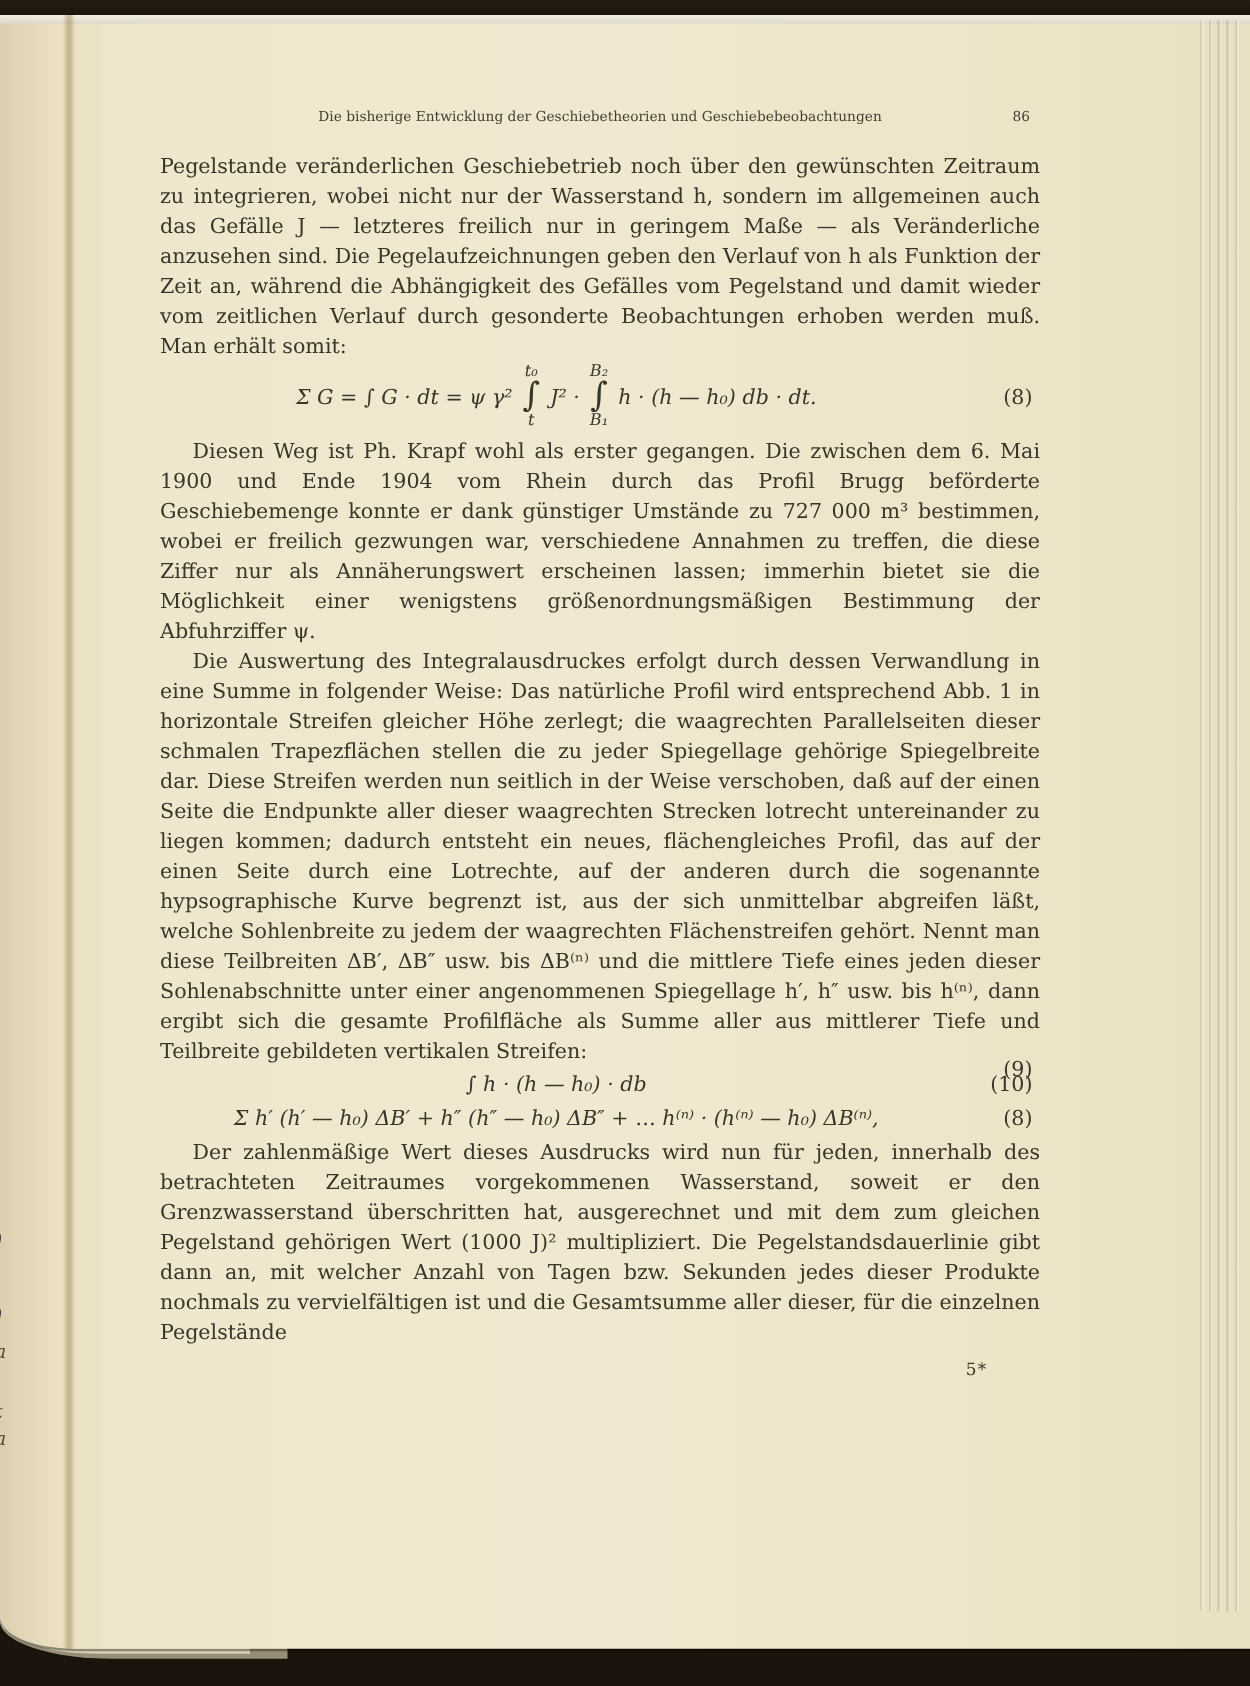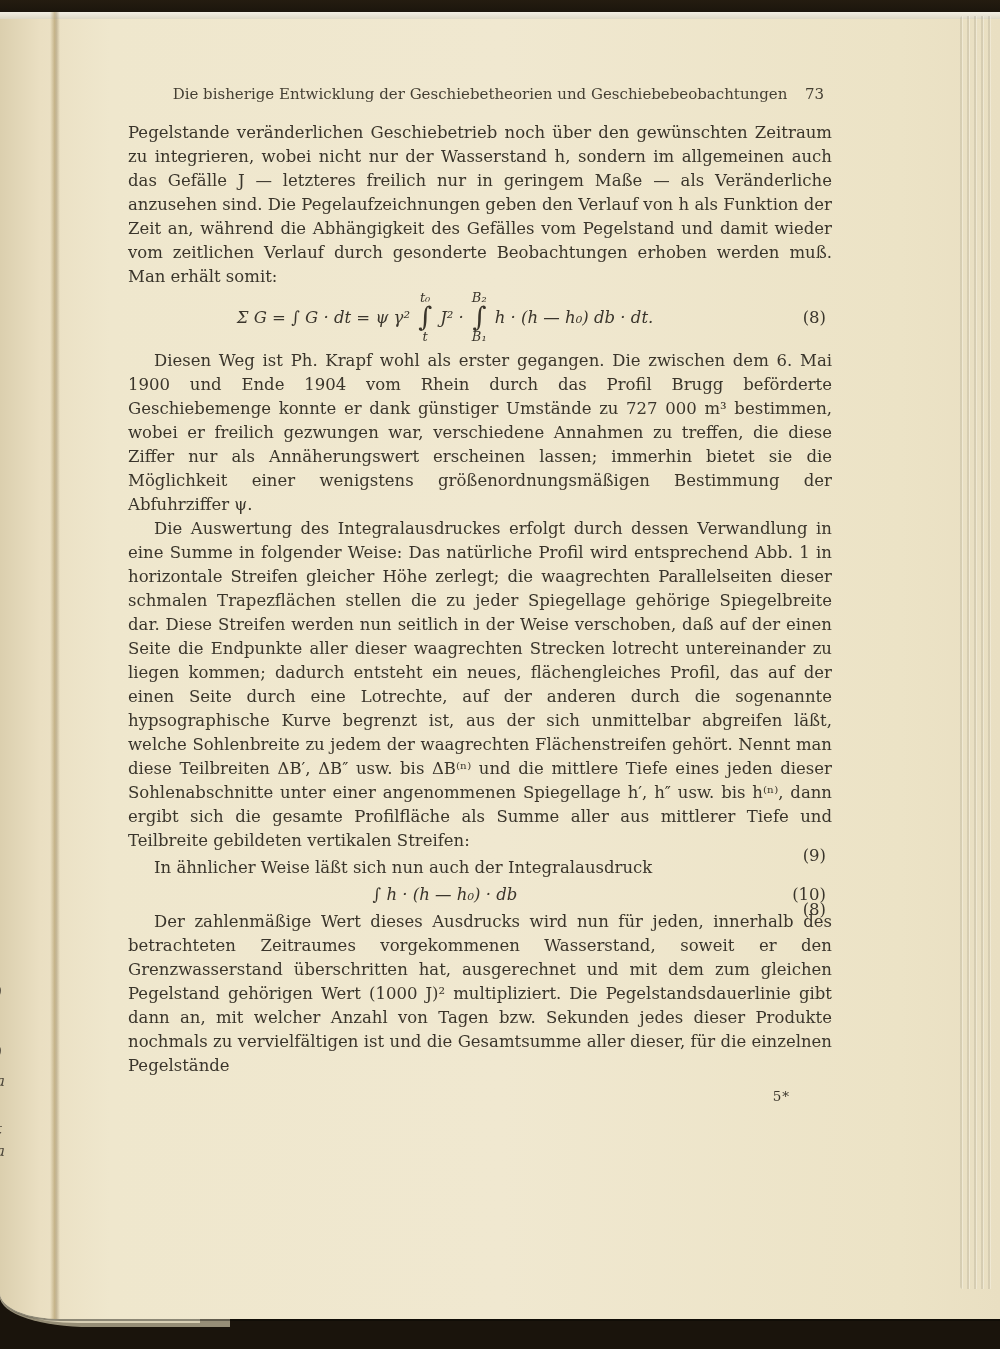--- a/index.html
+++ b/index.html
@@ -24,21 +24,21 @@
   .gutter{position:absolute;left:50px;top:12px;bottom:30px;width:10px;
     background:linear-gradient(90deg,rgba(150,125,70,0) 0,rgba(168,145,92,.55) 45%,rgba(118,96,54,.35) 62%,rgba(150,125,70,0) 100%);}
   .fore-edge{position:absolute;right:6px;top:16px;bottom:60px;width:34px;
     background:repeating-linear-gradient(90deg,rgba(110,104,88,.16) 0 2px,rgba(255,255,255,.28) 2px 3px,rgba(0,0,0,0) 3px 7px);
     border-radius:3px;}
   .content{
     position:absolute;left:128px;top:84px;width:704px;
     color:#3a352b;font-size:16.5px;line-height:24px;text-align:justify;
     text-rendering:optimizeLegibility;
   }
-  .pg-header{position:relative;text-align:center;font-size:15px;line-height:20px;
+  .pg-header{position:relative;text-align:center;font-size:11px;line-height:20px;
     color:#443f33;margin-bottom:17px;text-align:center;}
   .pg-header .pg-num{position:absolute;right:8px;top:0;}
   .para{margin:0;}
   .para.indent{text-indent:26px;}
   .eq{position:relative;text-align:center;font-style:italic;margin:3px 0;padding-right:70px;}
   .eq .num{position:absolute;right:6px;top:50%;transform:translateY(-50%);font-style:normal;}
   .eq8{display:flex;align-items:center;justify-content:center;gap:7px;margin:2px 0 4px;}
   .eq8 .num{top:50%;}
   .intgrp{display:inline-flex;flex-direction:column;align-items:center;line-height:1;margin:0 1px;}
   .intgrp .bound{font-size:13px;line-height:1.1;}
@@ -62,21 +62,21 @@
   <span class="frag" style="top:983px">)</span>
   <span class="frag" style="top:1043px">)</span>
   <span class="frag" style="top:1072px">a</span>
   <span class="frag" style="top:1120px">t</span>
   <span class="frag" style="top:1142px">a</span>
 
   <div class="content">
 
     <div class="pg-header">
       <span>Die bisherige Entwicklung der Geschiebetheorien und Geschiebebeobachtungen</span>
-      <span class="pg-num">73</span>
+      <span class="pg-num">86</span>
     </div>
 
     <p class="para">Pegelstande veränderlichen Geschiebetrieb noch über den gewünschten Zeitraum zu integrieren, wobei nicht nur der Wasserstand h, sondern im allgemeinen auch das Gefälle J — letzteres freilich nur in geringem Maße — als Veränderliche anzusehen sind. Die Pegelaufzeichnungen geben den Verlauf von h als Funktion der Zeit an, während die Abhängigkeit des Gefälles vom Pegelstand und damit wieder vom zeitlichen Verlauf durch gesonderte Beobachtungen erhoben werden muß. Man erhält somit:</p>
 
     <div class="eq eq8">
       <span style="font-style:italic">Σ G = ∫ G · dt = ψ γ²</span>
       <span class="intgrp">
         <span class="bound">t₀</span>
         <span class="sign">∫</span>
         <span class="bound">t</span>
@@ -91,29 +91,29 @@
       <span class="num">(8)</span>
     </div>
 
     <p class="para indent">Diesen Weg ist Ph. Krapf wohl als erster gegangen. Die zwischen dem 6. Mai 1900 und Ende 1904 vom Rhein durch das Profil Brugg beförderte Geschiebemenge konnte er dank günstiger Umstände zu 727 000 m³ bestimmen, wobei er freilich gezwungen war, verschiedene Annahmen zu treffen, die diese Ziffer nur als Annäherungswert erscheinen lassen; immerhin bietet sie die Möglichkeit einer wenigstens größenordnungsmäßigen Bestimmung der Abfuhrziffer ψ.</p>
     <p class="para indent">Die Auswertung des Integralausdruckes erfolgt durch dessen Verwandlung in eine Summe in folgender Weise: Das natürliche Profil wird entsprechend Abb. 1 in horizontale Streifen gleicher Höhe zerlegt; die waagrechten Parallelseiten dieser schmalen Trapezflächen stellen die zu jeder Spiegellage gehörige Spiegelbreite dar. Diese Streifen werden nun seitlich in der Weise verschoben, daß auf der einen Seite die Endpunkte aller dieser waagrechten Strecken lotrecht untereinander zu liegen kommen; dadurch entsteht ein neues, flächengleiches Profil, das auf der einen Seite durch eine Lotrechte, auf der anderen durch die sogenannte hypsographische Kurve begrenzt ist, aus der sich unmittelbar abgreifen läßt, welche Sohlenbreite zu jedem der waagrechten Flächenstreifen gehört. Nennt man diese Teilbreiten ΔB′, ΔB″ usw. bis ΔB⁽ⁿ⁾ und die mittlere Tiefe eines jeden dieser Sohlenabschnitte unter einer angenommenen Spiegellage h′, h″ usw. bis h⁽ⁿ⁾, dann ergibt sich die gesamte Profilfläche als Summe aller aus mittlerer Tiefe und Teilbreite gebildeten vertikalen Streifen:</p>
 
     <div class="eq">
       <span class="num">(9)</span>
     </div>
 
-    <p class="para indent">In ähnlicher Weise läßt sich nun auch der Integralausdruck</p>
 
     <div class="eq">
       <span>∫ h · (h — h₀) · db</span>
       <span class="num">(10)</span>
     </div>
 
 
     <div class="eq">
+      <span>Σ h′ (h′ — h₀) ΔB′ + h″ (h″ — h₀) ΔB″ + … h⁽ⁿ⁾ · (h⁽ⁿ⁾ — h₀) ΔB⁽ⁿ⁾,</span>
       <span class="num">(8)</span>
     </div>
 
     <p class="para indent">Der zahlenmäßige Wert dieses Ausdrucks wird nun für jeden, innerhalb des betrachteten Zeitraumes vorgekommenen Wasserstand, soweit er den Grenzwasserstand überschritten hat, ausgerechnet und mit dem zum gleichen Pegelstand gehörigen Wert (1000 J)² multipliziert. Die Pegelstandsdauerlinie gibt dann an, mit welcher Anzahl von Tagen bzw. Sekunden jedes dieser Produkte nochmals zu vervielfältigen ist und die Gesamtsumme aller dieser, für die einzelnen Pegelstände</p>
 
     <div class="sig">5*</div>
 
   </div>
 </div>
 

